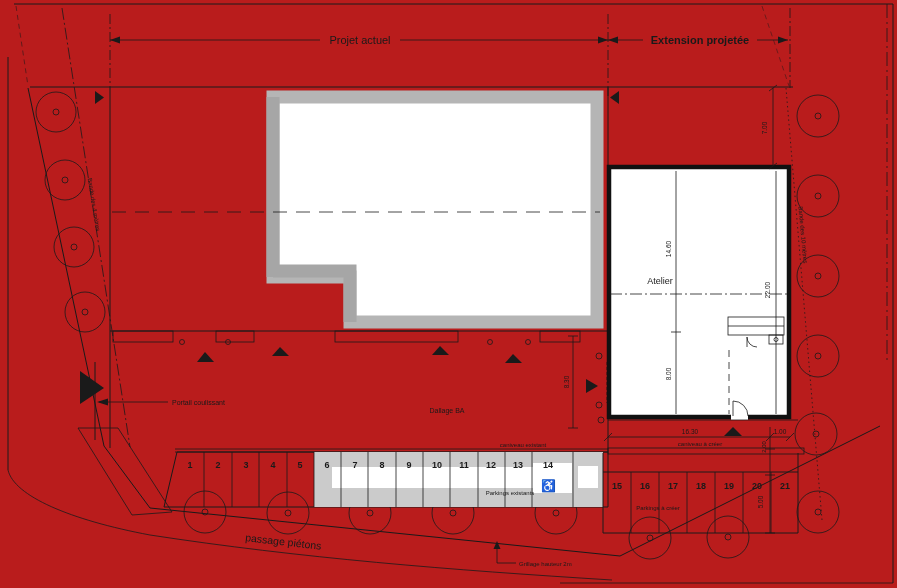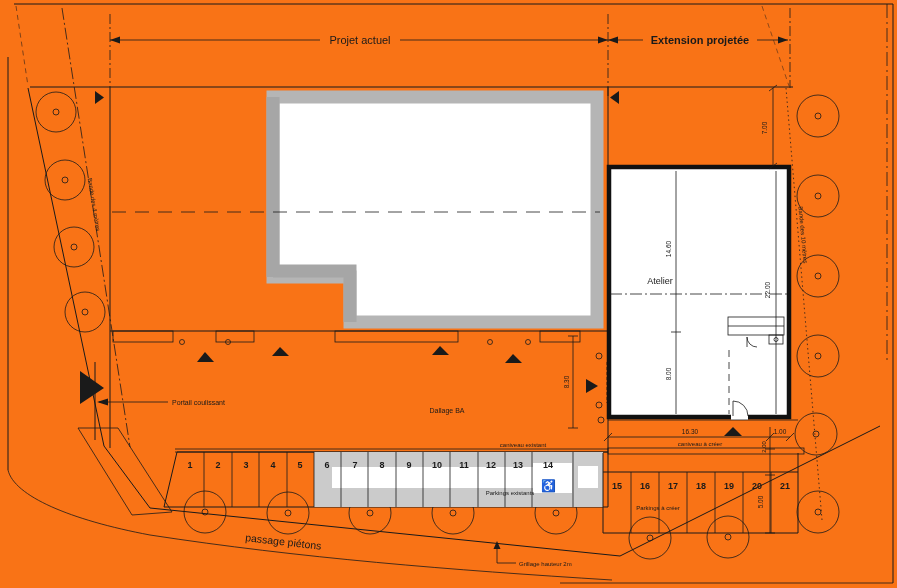--- a/index.html
+++ b/index.html
@@ -1,16 +1,16 @@
 <!DOCTYPE html>
 <html><head>
 <meta charset="utf-8">
 <style>
   html,body{margin:0;padding:0;background:#e8e8e6;}
-  .canvas{position:relative;width:897px;height:588px;background:#f97316;overflow:hidden;
+  .canvas{position:relative;width:897px;height:588px;background:#b91c1c;overflow:hidden;
           font-family:"Liberation Sans", sans-serif;}
   svg{position:absolute;left:0;top:0;}
   text{fill:#1a1a1a;font-family:"Liberation Sans", sans-serif;}
   .t-title{font-size:11px;}
   .t-title-b{font-size:11px;font-weight:bold;}
   .t-label{font-size:7px;}
   .t-small{font-size:6px;}
   .t-dim{font-size:6.5px;}
   .t-num{font-size:9px;font-weight:bold;}
   .t-room{font-size:9px;}

